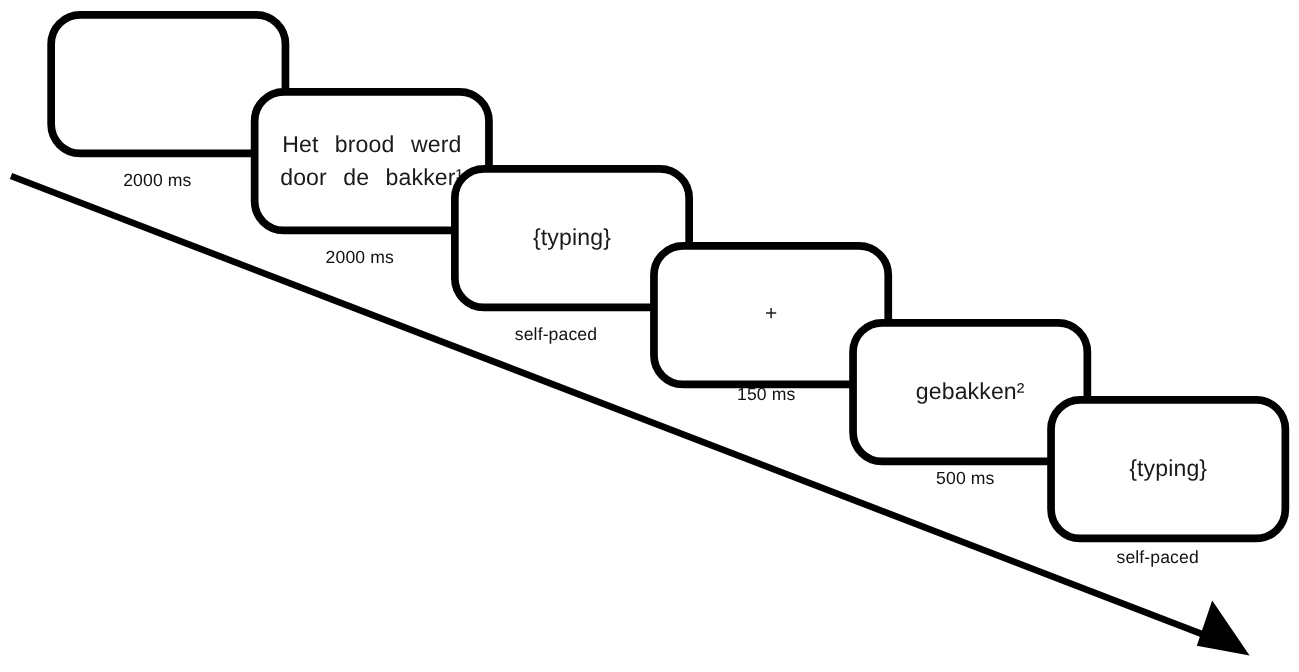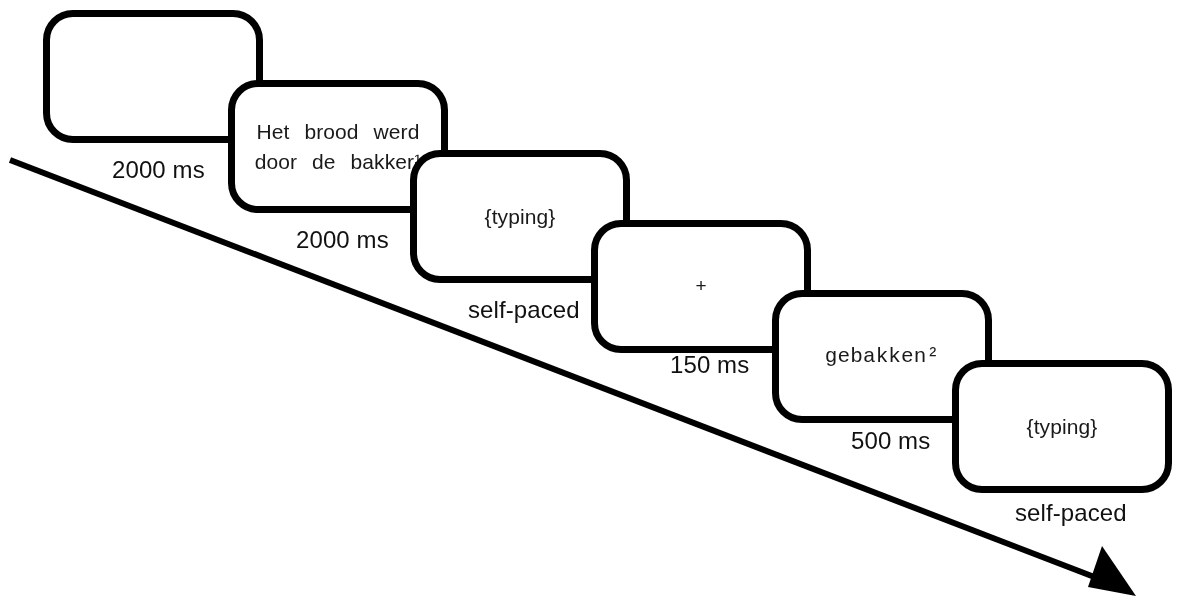--- a/index.html
+++ b/index.html
@@ -51,21 +51,21 @@
     text-align: justify;
     text-align-last: center;
     word-spacing: 9px;
   }
   .screen-text.fixation {
     font-size: 19px;
     font-weight: 400;
   }
   .duration-label {
     position: absolute;
-    font-size: 24px;
+    font-size: 16px;
     color: #111111;
     white-space: nowrap;
     z-index: 6;
     letter-spacing: 0.1px;
   }
 </style>
 </head>
 <body>
 
 <div id="stage">
@@ -85,21 +85,21 @@
   </div>
 
   <div class="screen-frame" style="left:410px; top:150px;">
     <div class="screen-text">{typing}</div>
   </div>
 
   <div class="screen-frame" style="left:591px; top:220px;">
     <div class="screen-text fixation">+</div>
   </div>
 
-  <div class="screen-frame" style="left:772px; top:290px;font-family:Liberation Mono, monospace;">
+  <div class="screen-frame" style="left:772px; top:290px;">
     <div class="screen-text">gebakken²</div>
   </div>
 
   <div class="screen-frame" style="left:952px; top:360px;">
     <div class="screen-text">{typing}</div>
   </div>
 
   <div class="duration-label" style="left:112px; top:156px;">2000 ms</div>
 
   <div class="duration-label" style="left:296px; top:226px;">2000 ms</div>

